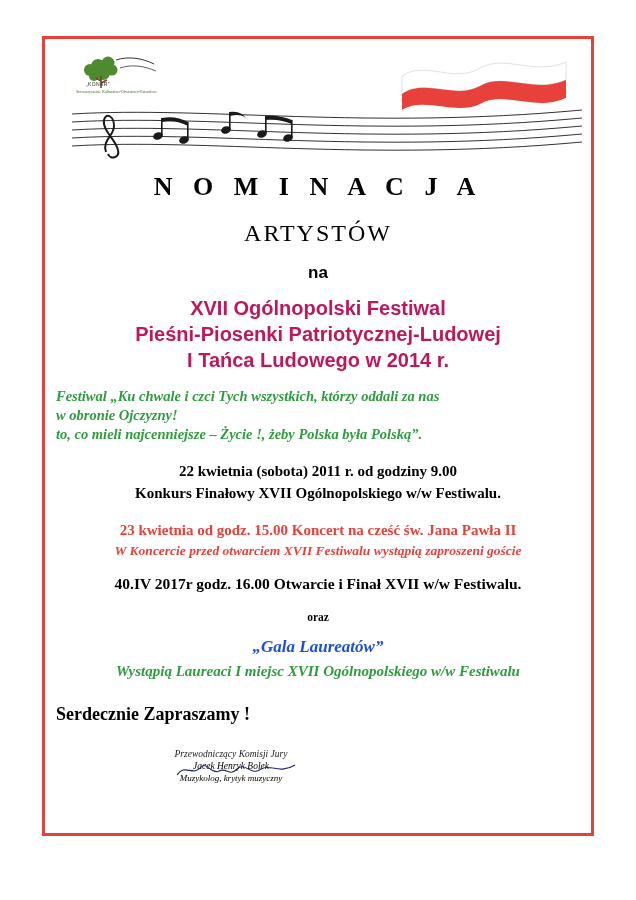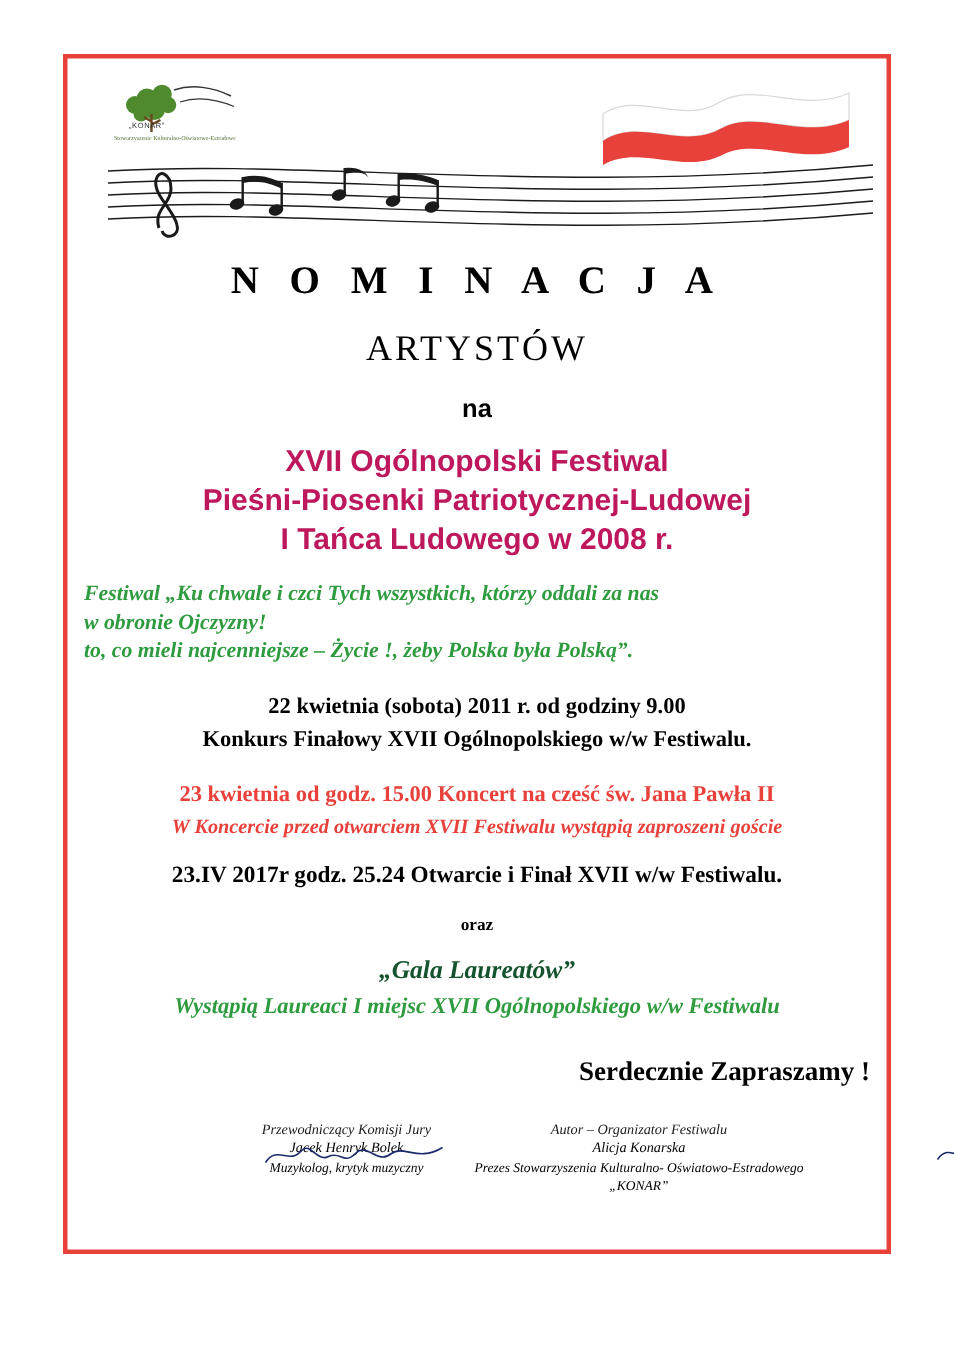--- a/index.html
+++ b/index.html
@@ -159,38 +159,38 @@
   }
   .t-oraz {
     text-align: center;
     font-family: "Liberation Serif", serif;
     font-weight: bold;
     font-size: 11.5px;
     margin-top: 18px;
   }
   .t-gala {
     text-align: center;
-    color: #14532d;
+    color: #1d4ed8;
     font-family: "Liberation Serif", serif;
     font-weight: bold;
     font-style: italic;
     font-size: 17px;
     margin-top: 14px;
   }
   .t-gala-sub {
     text-align: center;
     color: #2e9b3e;
     font-family: "Liberation Serif", serif;
     font-weight: bold;
     font-style: italic;
     font-size: 15px;
     margin-top: 6px;
   }
   .t-zapraszamy {
-    text-align: right;
+    text-align: left;
     font-family: "Liberation Serif", serif;
     font-weight: bold;
     font-size: 18px;
     margin-top: 24px;
   }
 
   
   .sign-row {
     position: relative;
     margin-top: 24px;
@@ -283,63 +283,54 @@
       </svg>
     </div>
 
     <div class="t-nominacja">N O M I N A C J A</div>
     <div class="t-artystow">ARTYSTÓW</div>
     <div class="t-na">na</div>
 
     <div class="t-title">
       <div>XVII Ogólnopolski Festiwal</div>
       <div>Pieśni-Piosenki Patriotycznej-Ludowej</div>
-      <div>I Tańca Ludowego w 2008 r.</div>
+      <div>I Tańca Ludowego w 2014 r.</div>
     </div>
 
     <div class="t-green">
       <div>Festiwal „Ku chwale i czci Tych wszystkich, którzy oddali za nas</div>
       <div>w obronie Ojczyzny!</div>
       <div>to, co mieli najcenniejsze – Życie !, żeby Polska była Polską”.</div>
     </div>
 
     <div class="t-black-block">
       <div>22 kwietnia (sobota) 2011 r. od godziny 9.00</div>
       <div>Konkurs Finałowy XVII Ogólnopolskiego w/w Festiwalu.</div>
     </div>
 
     <div class="t-red-line">23 kwietnia od godz. 15.00 Koncert na cześć św. Jana Pawła II</div>
     <div class="t-red-italic">W Koncercie przed otwarciem XVII Festiwalu wystąpią zaproszeni goście</div>
 
-    <div class="t-black-line">23.IV 2017r godz. 25.24 Otwarcie i Finał XVII w/w Festiwalu.</div>
+    <div class="t-black-line">40.IV 2017r godz. 16.00 Otwarcie i Finał XVII w/w Festiwalu.</div>
 
     <div class="t-oraz">oraz</div>
 
     <div class="t-gala">„Gala Laureatów”</div>
     <div class="t-gala-sub">Wystąpią Laureaci I miejsc XVII Ogólnopolskiego w/w Festiwalu</div>
 
     <div class="t-zapraszamy">Serdecznie Zapraszamy !</div>
 
     <div class="sign-row">
 
       <div class="sign-col sign-left">
         <div class="sign-role">Przewodniczący Komisji Jury</div>
         <svg class="sig-svg" style="left:55px; top:10px; width:130px; height:22px;" viewBox="0 0 130 22">
           <path d="M6 16 C14 4, 22 18, 30 8 C36 2, 40 16, 48 12 C56 8, 58 18, 66 10 C74 2, 80 18, 90 10 C98 4, 108 16, 124 6" stroke="#1a2a6b" stroke-width="1.1" fill="none"></path>
         </svg>
         <div class="sign-name">Jacek Henryk Bolek</div>
         <div class="sign-desc">Muzykolog, krytyk muzyczny</div>
       </div>
 
-      <div class="sign-col sign-right">
-        <div class="sign-role">Autor – Organizator Festiwalu</div>
-        <svg class="sig-svg" style="left:310px; top:10px; width:120px; height:22px;" viewBox="0 0 120 22">
-          <path d="M4 14 C12 2, 20 18, 28 8 C34 0, 40 16, 50 10 C58 5, 62 18, 72 10 C80 3, 92 16, 116 8" stroke="#1a2a6b" stroke-width="1.1" fill="none"></path>
-        </svg>
-        <div class="sign-name">Alicja Konarska</div>
-        <div class="sign-desc">Prezes  Stowarzyszenia Kulturalno-
-Oświatowo-Estradowego „KONAR”</div>
-      </div>
 
     </div>
 
   </div>
 </div>
 
 </body></html>

